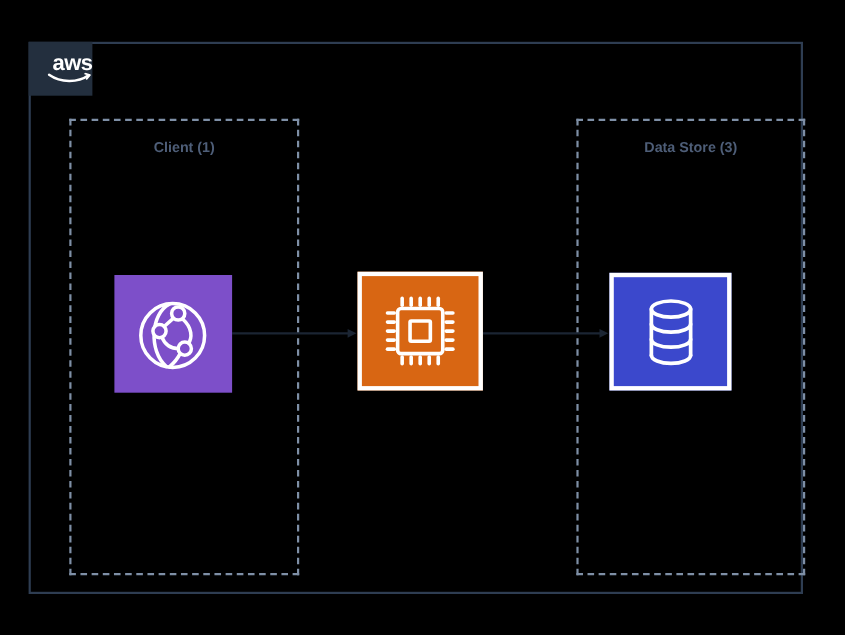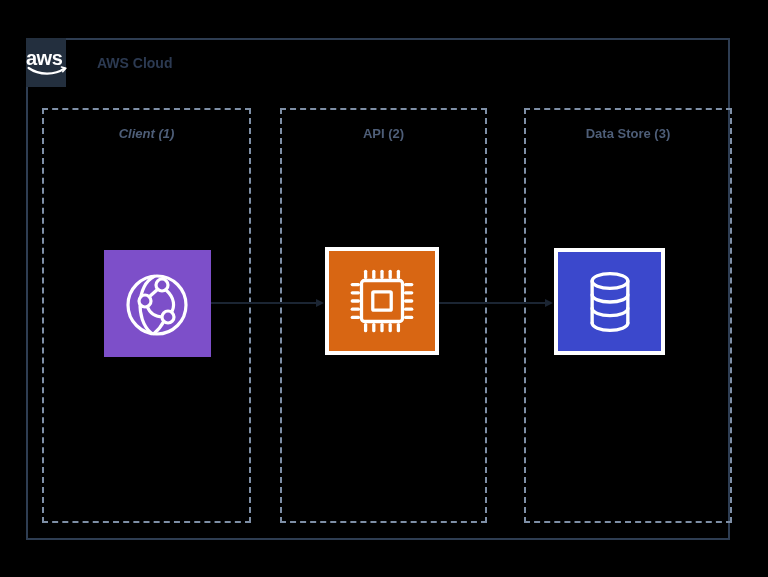--- a/index.html
+++ b/index.html
@@ -6,38 +6,38 @@
   .canvas{
     position:relative;width:768px;height:577px;overflow:hidden;
     background:var(--background);
     font-family:"Liberation Sans",sans-serif;
   }
   .cloud-box{
     position:absolute;left:26px;top:38px;width:704px;height:502px;
     border:2px solid var(--cloud-border);box-sizing:border-box;z-index:1;
   }
   .aws-logo{
-    position:absolute;left:26px;top:38px;width:40px;height:49px;
+    position:absolute;left:26px;top:38px;width:58px;height:49px;
     background:var(--logo-bg);z-index:2;
-    display:flex;flex-direction:column;align-items:flex-start;justify-content:center;
+    display:flex;flex-direction:column;align-items:flex-end;justify-content:center;
   }
   .aws-word{
     color:#fff;font-weight:bold;font-size:20px;line-height:18px;letter-spacing:-0.5px;
   }
   .aws-smile{margin-top:-1px;}
   .cloud-title{
     position:absolute;left:97px;top:38px;height:49px;z-index:2;
     display:flex;align-items:center;
     font-size:14px;font-weight:bold;color:var(--cloud-title);
   }
   .group{
     position:absolute;top:108px;height:415px;box-sizing:border-box;
     border:2px dashed var(--group-dash);z-index:1;
   }
-  .group-1{left:42px;width:209px;font-style:italic;}
+  .group-1{left:63px;width:209px;}
   .group-2{left:280px;width:207px;}
   .group-3{left:524px;width:208px;}
   .group-label{
     margin-top:16px;text-align:center;
     font-size:13px;font-weight:bold;color:var(--group-label);
   }
   .icon{
     position:absolute;z-index:4;box-sizing:border-box;
     display:flex;align-items:center;justify-content:center;
   }
@@ -62,27 +62,23 @@
   <div class="cloud-box"></div>
 
   <div class="aws-logo">
     <span class="aws-word">aws</span>
     <svg class="aws-smile" width="42" height="11" viewBox="0 0 48 12">
       <path d="M3,2 C 15,10.5 33,10.5 44,2.5" fill="none" stroke="#FFFFFF" stroke-width="2.6" stroke-linecap="round"></path>
       <path d="M40.5,0.8 L45.5,2.2 L42,6.2" fill="none" stroke="#FFFFFF" stroke-width="1.8" stroke-linecap="round" stroke-linejoin="round"></path>
     </svg>
   </div>
 
-  <div class="cloud-title">AWS Cloud</div>
 
   <div class="group group-1">
     <div class="group-label">Client (1)</div>
-  </div>
-  <div class="group group-2">
-    <div class="group-label">API (2)</div>
   </div>
   <div class="group group-3">
     <div class="group-label">Data Store (3)</div>
   </div>
 
   <div class="icon icon-client">
     <svg width="90" height="90" viewBox="0 0 90 90">
       <g class="glyph" stroke-width="3.2">
         <circle cx="44" cy="46" r="29"></circle>
         <path d="M41,17.5 C 24,26 22,60 38,74"></path>

